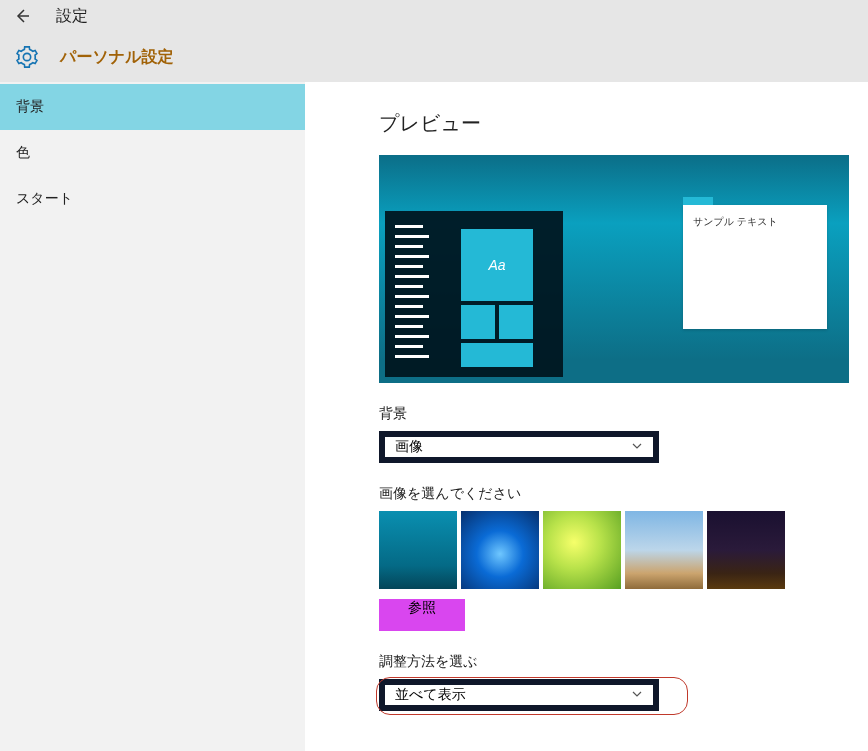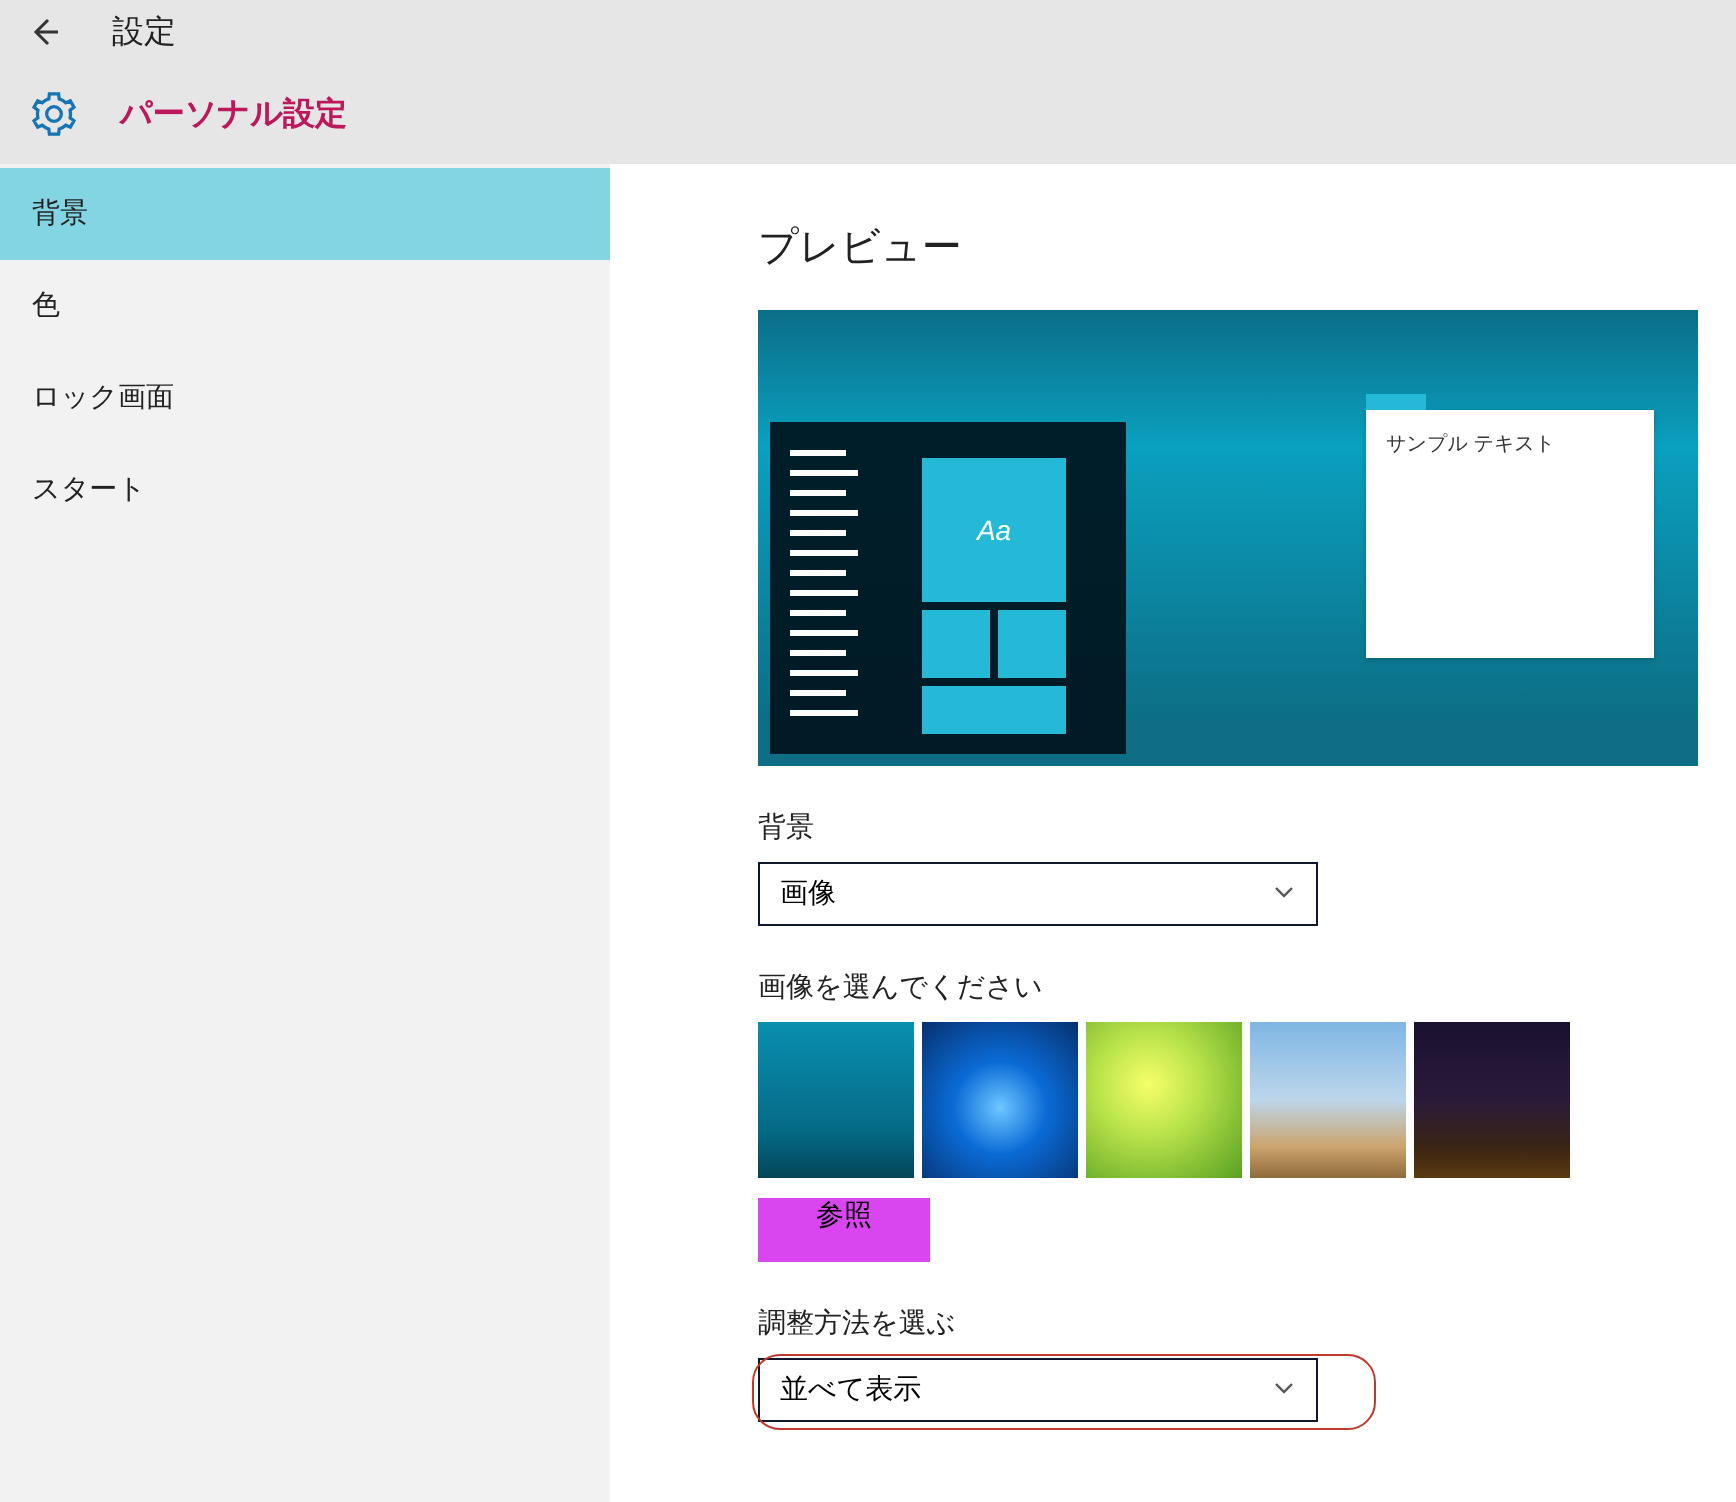--- a/index.html
+++ b/index.html
@@ -6,21 +6,21 @@
   body { width: 868px; height: 751px; overflow: hidden; background: #fff; }
 
   
   .titlebar { height: 32px; display: flex; align-items: center; background: #e6e6e6; padding-left: 8px; }
   .titlebar .back { width: 28px; height: 28px; display:flex; align-items:center; justify-content:center; font-size: 16px; color:#333; cursor:pointer; }
   .titlebar .title { font-size: 16px; margin-left: 20px; color:#222; }
 
   
   .header { height: 50px; display:flex; align-items:center; background:#e6e6e6; padding-left: 16px; border-bottom: 0; }
   .header .gear { color:#1574b3; margin-right: 22px; display:flex; }
-  .header .caption { font-size: 16px; font-weight: 600; color:#be185d; }
+  .header .caption { font-size: 16px; font-weight: 600; color:#a16207; }
 
   
   .body { display:flex; height: calc(100% - 82px); gap: 32px; }
   .sidebar { width: 305px; background:#f2f2f2; padding-top: 2px; }
   .nav-item { height: 46px; display:flex; align-items:center; padding-left: 16px; font-size: 14px; color:#222; cursor:pointer; }
   .nav-item.selected { background:#83d5e4; }
 
   .content { flex:1; background:#fff; padding: 28px 0 0 42px; overflow-y:auto; }
   .content h2 { font-size: 20px; font-weight: 400; margin-bottom: 18px; color:#222; }
 
@@ -33,21 +33,21 @@
   .taskbar-mock .tile-big { position:absolute; left:76px; top:18px; width:72px; height:72px; background:#24b9d6; display:flex; align-items:center; justify-content:center; color:#fff; font-size:14px;font-style:italic; }
   .taskbar-mock .tile-row { position:absolute; left:76px; top:94px; display:flex; }
   .taskbar-mock .tile-row .t { width:34px; height:34px; background:#24b9d6; margin-right:4px; }
   .taskbar-mock .tile-bot { position:absolute; left:76px; top:132px; width:72px; height:24px; background:#24b9d6; }
   .preview .sample-window { position:absolute; right:22px; top:50px; width:144px; height:124px; background:#fff; box-shadow: 0 1px 3px rgba(0,0,0,.2); }
   .preview .sample-window::before { content:""; position:absolute; left:0; top:-8px; width:30px; height:8px; background:#24b9d6; }
   .preview .sample-window .txt { padding:10px 10px; font-size:10px; color:#333; }
 
   .section-label { font-size: 14px; color:#222; margin: 22px 0 8px; }
 
-  .select { width: 280px; height: 32px; border:1px solid #0f172a; display:flex; align-items:center; justify-content:space-between; padding: 0 10px; font-size: 14px; background:#fff; cursor:pointer; }
+  .select { width: 280px; height: 32px; border:6px solid #0f172a; display:flex; align-items:center; justify-content:space-between; padding: 0 10px; font-size: 14px; background:#fff; cursor:pointer; }
   .select .chev { color:#555; }
   .annot-wrap { position:relative; width:306px; }
   .annot-wrap::after { content:""; position:absolute; left:-3px; top:-2px; right:-3px; bottom:-4px; border:1px solid #c0392b; border-radius: 14px; pointer-events:none; }
 
   .thumbs { display:flex; margin-top:6px; }
   .thumb { width:78px; height:78px; margin-right:4px; background:#333; display:block; }
   .thumb.t0 { background: linear-gradient(180deg,#0a8fb0 0%, #046a86 70%, #034558 100%); }
   .thumb.t1 { background: radial-gradient(circle at 50% 55%, #6fc7ff 0%, #0a6bd6 40%, #06306e 100%); }
   .thumb.t2 { background: radial-gradient(circle at 40% 40%, #f6ff6a 0%, #b8e24a 40%, #58a022 100%); }
   .thumb.t3 { background: linear-gradient(180deg,#7fb6e4 0%, #bcd6ea 50%, #cba46e 80%, #8f6b3a 100%); }
@@ -78,23 +78,20 @@
   <span class="caption">パーソナル設定</span>
 </div>
 
 <div class="body">
   <div class="sidebar">
     <div class="nav-item selected">
         <span>背景</span>
       </div>
     <div class="nav-item">
         <span>色</span>
-      </div>
-    <div class="nav-item">
-        <span>ロック画面</span>
       </div>
     <div class="nav-item">
         <span>スタート</span>
       </div>
   </div>
 
   <div class="content">
     <h2>プレビュー</h2>
 
     <div class="preview">

